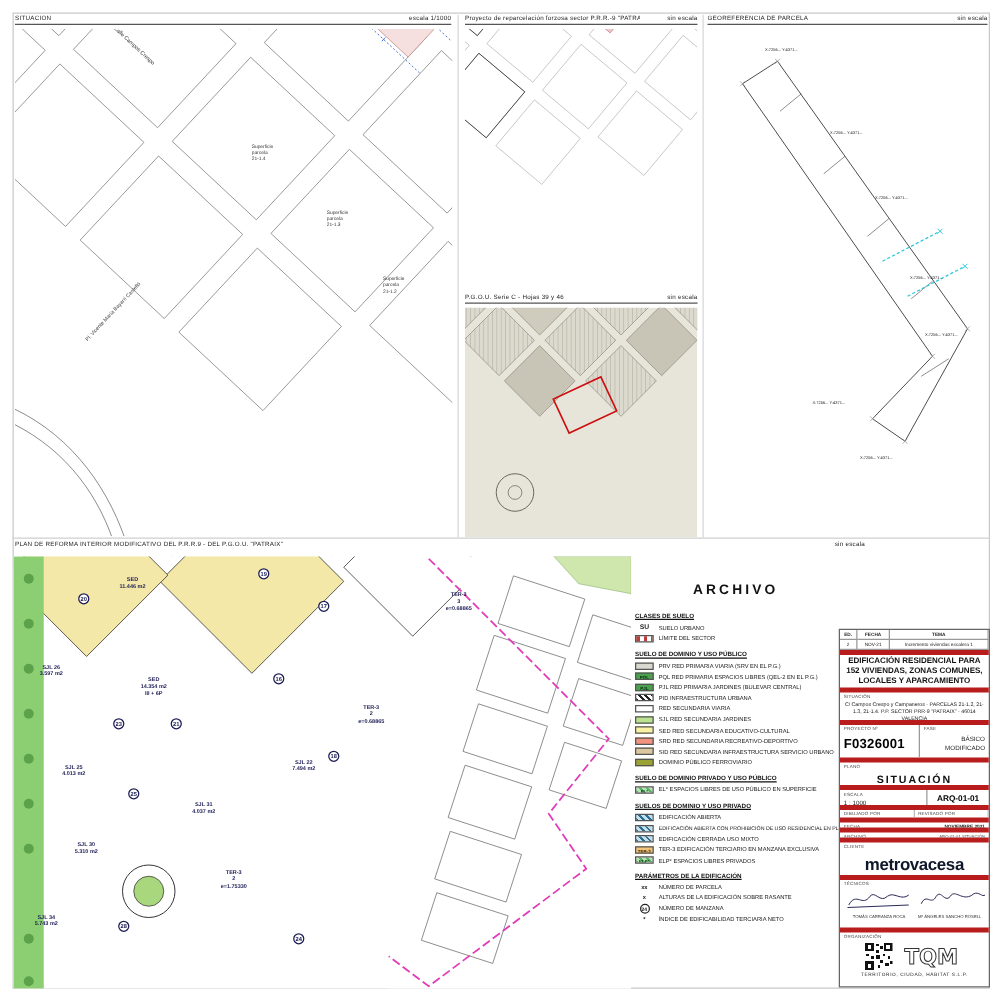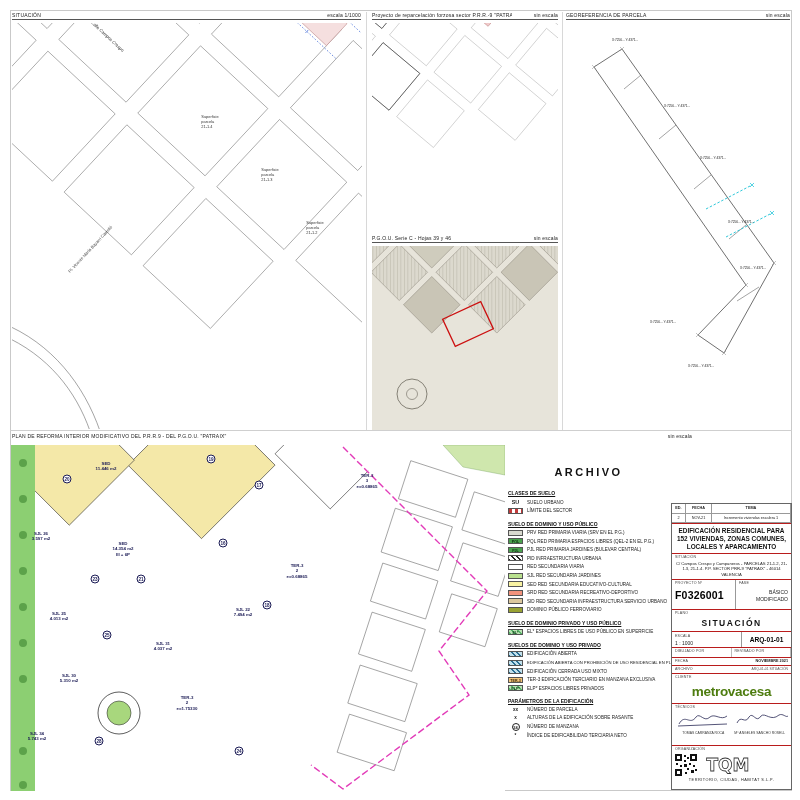--- a/index.html
+++ b/index.html
@@ -47,21 +47,21 @@
   .sw-sed{background:#f8f2a2}
   .sw-srd{background:#f2937d}
   .sw-sid{background:#dcc89e}
   .sw-ferro{background:#99a233}
   .sw-el,.sw-elp{background:repeating-linear-gradient(45deg,#57b569 0 1.6px,#b9e3b3 1.6px 4px);color:#0b3a14}
   .sw-edif{background:repeating-linear-gradient(45deg,#2a6e93 0 1.4px,#c2e1ec 1.4px 3.8px)}
   .sw-ter3{background:#f3c57b;color:#3a2504}
 
   
   .tb{position:absolute;left:671px;top:503px;width:121px;height:287px;border:1px solid #666;background:#fff;font-size:4px}
-  .tsec{border-bottom:1px solid #b91c1c;position:relative;overflow:hidden}
+  .tsec{border-bottom:4px solid #b91c1c;position:relative;overflow:hidden}
   .tlab{font-size:3.6px;color:#444;letter-spacing:.2px}
   .rev{display:grid;grid-template-columns:14px 26px 1fr;height:20px}
   .rev div{border-right:1px solid #999;border-bottom:1px solid #999;display:flex;align-items:center;justify-content:center;
            font-size:3.8px;text-align:center;overflow:hidden;white-space:nowrap}
   .rev .rh{font-weight:bold}
   .ptitle{height:30px;display:flex;align-items:center;justify-content:center;text-align:center;
           font-size:6.4px;font-weight:bold;padding:2px 3px;line-height:1.25;color:#111}
   .sit{height:26px;padding:1px 3px}
   .sitv{font-size:4.2px;text-align:center;line-height:1.3;margin-top:2px;color:#222}
   .prj{height:30px;display:grid;grid-template-columns:64px 1fr}
@@ -75,25 +75,25 @@
   .esc .el{padding:1px 3px}
   .escv{font-size:5px;margin-top:2px}
   .esc .er{border-left:1px solid #999;display:flex;align-items:center;justify-content:center;
            font-size:6.6px;font-weight:bold;color:#000}
   .dr{height:10px;display:grid;grid-template-columns:1fr 1fr}
   .dr div{padding:1px 3px;border-right:1px solid #bbb}
   .fe,.ar{height:8px;display:flex;justify-content:space-between;padding:1px 3px}
   .fev{font-size:3.8px;font-weight:bold}
   .arv{font-size:3.4px;color:#555}
   .cli{height:30px;padding:1px 3px}
-  .metrovacesa{font-size:13.5px;font-weight:bold;color:#4d7c0f;letter-spacing:-.3px;text-align:center;margin-top:5px}
+  .metrovacesa{font-size:13.5px;font-weight:bold;color:#0f172a;letter-spacing:-.3px;text-align:center;margin-top:5px}
   .tec{height:42px;padding:1px 3px}
   .names{display:grid;grid-template-columns:1fr 1fr;font-size:3.4px;text-align:center;color:#333}
   .org{height:45px;padding:1px 3px;border-bottom:none}
-  .orgrow{display:flex;align-items:center;gap:5px;margin-top:3px}
+  .orgrow{display:flex;align-items:center;justify-content:center;gap:5px;margin-top:3px}
   .orgname{font-size:3.8px;letter-spacing:.5px;text-align:center;margin-top:2px;color:#222}
 </style>
 </head>
 <body>
 
 <div class="sheet">
   <div class="frame"></div>
   <div class="vline" style="left:366px"></div>
   <div class="vline" style="left:562px"></div>
   <div class="hline" style="top:430px"></div>

